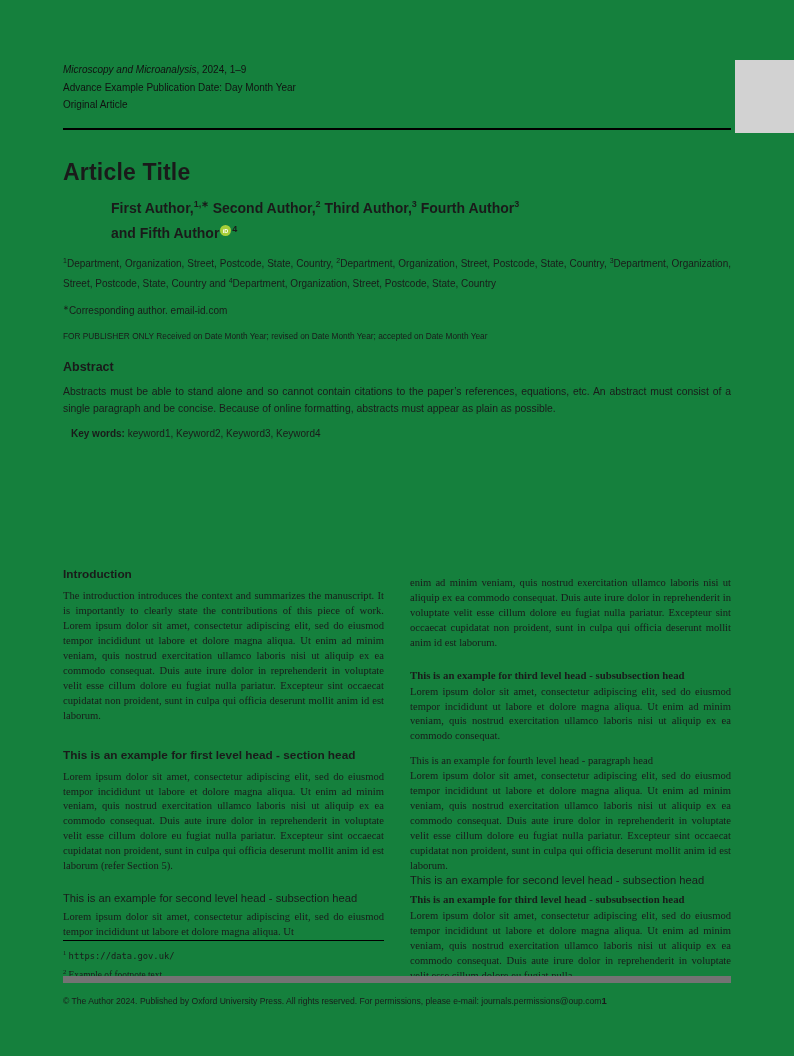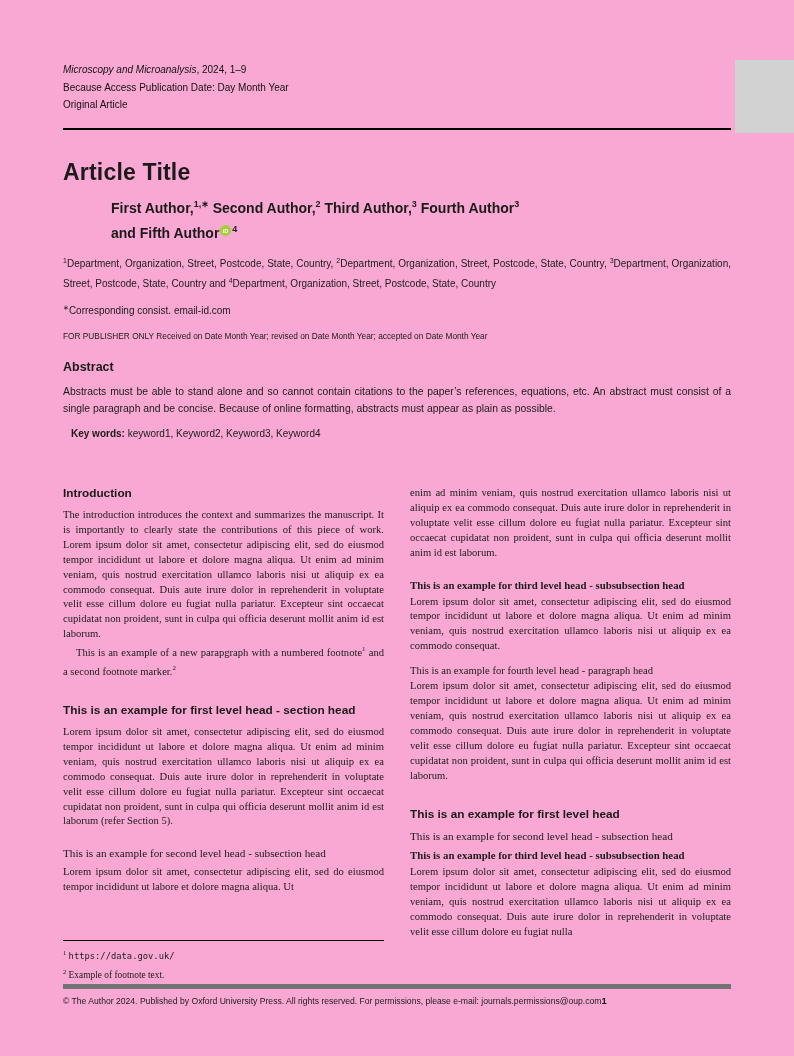--- a/index.html
+++ b/index.html
@@ -1,19 +1,19 @@
 <!DOCTYPE html>
 <html><head>
 <meta charset="utf-8">
 <style>
   * { margin:0; padding:0; box-sizing:border-box; }
   html,body { background:#ffffff; }
   .page {
     position:relative; width:794px; height:1056px; margin:0 auto;
-    background:#f9a8d4; color:#1a1a1a; overflow:hidden;
+    background:#15803d; color:#1a1a1a; overflow:hidden;
     font-family:"Liberation Sans", sans-serif;
   }
   .content { position:absolute; left:63px; right:63px; top:0; }
 
   
   .header-meta { margin-top:61px; font-size:10px; line-height:17.5px; color:#111; }
   .journal-line i { font-style:italic; }
   .logo-box { position:absolute; top:60px; right:0; width:59px; height:73px; }
   .rule-thick { border:none; border-top:2px solid #000; margin-top:14px; }
 
@@ -29,97 +29,96 @@
 
   .abstract-head { margin-top:19px; font-size:12.5px; font-weight:bold; }
   .abstract-text { margin-top:9px; font-size:10.4px; line-height:17px; text-align:justify; }
   .keywords { margin-top:11px; font-size:10px; }
   .keywords .kw-label { font-weight:bold;padding-left:8px; }
 
   
   .columns {
     position:absolute; left:63px; right:63px; top:486px; bottom:72px;
     display:flex; gap:26px;
-    font-family:"Liberation Serif", serif; font-size:10.6px; line-height:14.9px;
+    font-family:"Liberation Serif", serif; font-size:10.6px; line-height:14.9px;align-items:flex-end;
   }
   .col { flex:1 1 0; display:flex; flex-direction:column; min-width:0; }
   .col p { text-align:justify; }
   .col p.indent { text-indent:13px; }
   .h-section {
     font-family:"Liberation Sans", sans-serif; font-size:11.8px; font-weight:bold;
     line-height:15px; margin:0 0 7px 0;
   }
   .h-sub {
-    font-family:Liberation Serif, serif; font-size:11.2px; font-weight:normal;
+    font-family:Liberation Sans, sans-serif; font-size:11.2px; font-weight:normal;
     line-height:15px; margin:0 0 4px 0;
   }
   .h-subsub { font-size:10.8px; font-weight:bold; line-height:15px; margin:0 0 2px 0; }
   .h-para   { font-size:10.6px; font-weight:normal; margin:0; }
   .gap-lg { margin-top:24px; } .gap-md { margin-top:17px; } .gap-sm { margin-top:10px; }
   .col sup { font-size:7px; }
 
   
   .footnotes { margin-top:auto; font-size:9.4px; line-height:15.5px; }
   .fn-rule { border:none; border-top:1px solid #000; margin-bottom:4px; }
   .footnotes sup { font-size:6.5px; }
   .footnotes code { font-family:"DejaVu Sans Mono", monospace; font-size:8.8px; }
 
   
   .footer {
     position:absolute; left:63px; right:63px; bottom:50px;
-    border-top:5px solid #737373; padding-top:6px;
+    border-top:7px solid #737373; padding-top:12px;
     display:flex; align-items:baseline;
     font-size:8.6px;
   }
   .page-number { font-weight:bold; font-size:9.5px; }
 </style>
 </head>
 <body>
 
 <div class="page">
   <div class="content">
 
     <div class="header-meta">
       <div class="journal-line"><i>Microscopy and Microanalysis</i><span>, 2024, 1–9</span></div>
-      <div>Because Access Publication Date: Day Month Year</div>
+      <div>Advance Example Publication Date: Day Month Year</div>
       <div>Original Article</div>
     </div>
 
     <hr class="rule-thick">
 
     <h1 class="article-title">Article Title</h1>
 
     <div class="authors">
       <div><span>First Author,</span><sup>1,∗</sup><span> Second Author,</span><sup>2</sup><span> Third Author,</span><sup>3</sup><span> Fourth Author</span><sup>3</sup></div>
       <div><span>and Fifth Author</span><span class="orcid"><svg width="11" height="11" viewBox="0 0 24 24" aria-hidden="true">
               <circle cx="12" cy="12" r="12" fill="#A6CE39"></circle>
               <text x="12" y="16.5" font-size="12" font-family="Liberation Sans, sans-serif" font-weight="bold" fill="#ffffff" text-anchor="middle">iD</text>
             </svg></span><sup>4</sup></div>
     </div>
 
     <p class="affiliations"><sup>1</sup><span>Department, Organization, Street, Postcode, State, Country, </span><sup>2</sup><span>Department, Organization, Street, Postcode, State, Country, </span><sup>3</sup><span>Department, Organization, Street, Postcode, State, Country and </span><sup>4</sup><span>Department, Organization, Street, Postcode, State, Country</span></p>
 
-    <p class="corresponding"><sup>∗</sup><span>Corresponding consist. email-id.com</span></p>
+    <p class="corresponding"><sup>∗</sup><span>Corresponding author. email-id.com</span></p>
 
     <p class="publisher-only">FOR PUBLISHER ONLY Received on Date Month Year; revised on Date Month Year; accepted on Date Month Year</p>
 
     <h2 class="abstract-head">Abstract</h2>
     <p class="abstract-text">Abstracts must be able to stand alone and so cannot contain citations to the paper’s references, equations, etc. An abstract must consist of a single paragraph and be concise. Because of online formatting, abstracts must appear as plain as possible.</p>
 
     <p class="keywords"><span class="kw-label">Key words:</span><span> keyword1, Keyword2, Keyword3, Keyword4</span></p>
   </div>
 
   <div class="logo-box" style="background:#d2d2d2;"></div>
 
   <div class="columns">
 
     <div class="col">
       <h3 class="h-section">Introduction</h3>
       <p>The introduction introduces the context and summarizes the manuscript. It is importantly to clearly state the contributions of this piece of work. Lorem ipsum dolor sit amet, consectetur adipiscing elit, sed do eiusmod tempor incididunt ut labore et dolore magna aliqua. Ut enim ad minim veniam, quis nostrud exercitation ullamco laboris nisi ut aliquip ex ea commodo consequat. Duis aute irure dolor in reprehenderit in voluptate velit esse cillum dolore eu fugiat nulla pariatur. Excepteur sint occaecat cupidatat non proident, sunt in culpa qui officia deserunt mollit anim id est laborum.</p>
-      <p class="indent"><span>This is an example of a new parapgraph with a numbered footnote</span><sup>1</sup><span> and a second footnote marker.</span><sup>2</sup></p>
 
       <h3 class="h-section gap-lg">This is an example for first level head - section head</h3>
       <p>Lorem ipsum dolor sit amet, consectetur adipiscing elit, sed do eiusmod tempor incididunt ut labore et dolore magna aliqua. Ut enim ad minim veniam, quis nostrud exercitation ullamco laboris nisi ut aliquip ex ea commodo consequat. Duis aute irure dolor in reprehenderit in voluptate velit esse cillum dolore eu fugiat nulla pariatur. Excepteur sint occaecat cupidatat non proident, sunt in culpa qui officia deserunt mollit anim id est laborum (refer Section 5).</p>
 
       <h4 class="h-sub gap-md">This is an example for second level head - subsection head</h4>
       <p>Lorem ipsum dolor sit amet, consectetur adipiscing elit, sed do eiusmod tempor incididunt ut labore et dolore magna aliqua. Ut</p>
 
       <div class="footnotes">
         <hr class="fn-rule">
         <div><sup>1</sup><span> </span><code>https://data.gov.uk/</code></div>
@@ -129,21 +128,20 @@
 
     <div class="col">
       <p>enim ad minim veniam, quis nostrud exercitation ullamco laboris nisi ut aliquip ex ea commodo consequat. Duis aute irure dolor in reprehenderit in voluptate velit esse cillum dolore eu fugiat nulla pariatur. Excepteur sint occaecat cupidatat non proident, sunt in culpa qui officia deserunt mollit anim id est laborum.</p>
 
       <h5 class="h-subsub gap-md">This is an example for third level head - subsubsection head</h5>
       <p>Lorem ipsum dolor sit amet, consectetur adipiscing elit, sed do eiusmod tempor incididunt ut labore et dolore magna aliqua. Ut enim ad minim veniam, quis nostrud exercitation ullamco laboris nisi ut aliquip ex ea commodo consequat.</p>
 
       <h6 class="h-para gap-sm">This is an example for fourth level head - paragraph head</h6>
       <p>Lorem ipsum dolor sit amet, consectetur adipiscing elit, sed do eiusmod tempor incididunt ut labore et dolore magna aliqua. Ut enim ad minim veniam, quis nostrud exercitation ullamco laboris nisi ut aliquip ex ea commodo consequat. Duis aute irure dolor in reprehenderit in voluptate velit esse cillum dolore eu fugiat nulla pariatur. Excepteur sint occaecat cupidatat non proident, sunt in culpa qui officia deserunt mollit anim id est laborum.</p>
 
-      <h3 class="h-section gap-lg">This is an example for first level head</h3>
       <h4 class="h-sub">This is an example for second level head - subsection head</h4>
       <h5 class="h-subsub">This is an example for third level head - subsubsection head</h5>
       <p>Lorem ipsum dolor sit amet, consectetur adipiscing elit, sed do eiusmod tempor incididunt ut labore et dolore magna aliqua. Ut enim ad minim veniam, quis nostrud exercitation ullamco laboris nisi ut aliquip ex ea commodo consequat. Duis aute irure dolor in reprehenderit in voluptate velit esse cillum dolore eu fugiat nulla</p>
     </div>
   </div>
 
   <div class="footer">
     <span>© The Author 2024. Published by Oxford University Press. All rights reserved. For permissions, please e-mail: journals.permissions@oup.com</span>
     <span class="page-number">1</span>
   </div>

